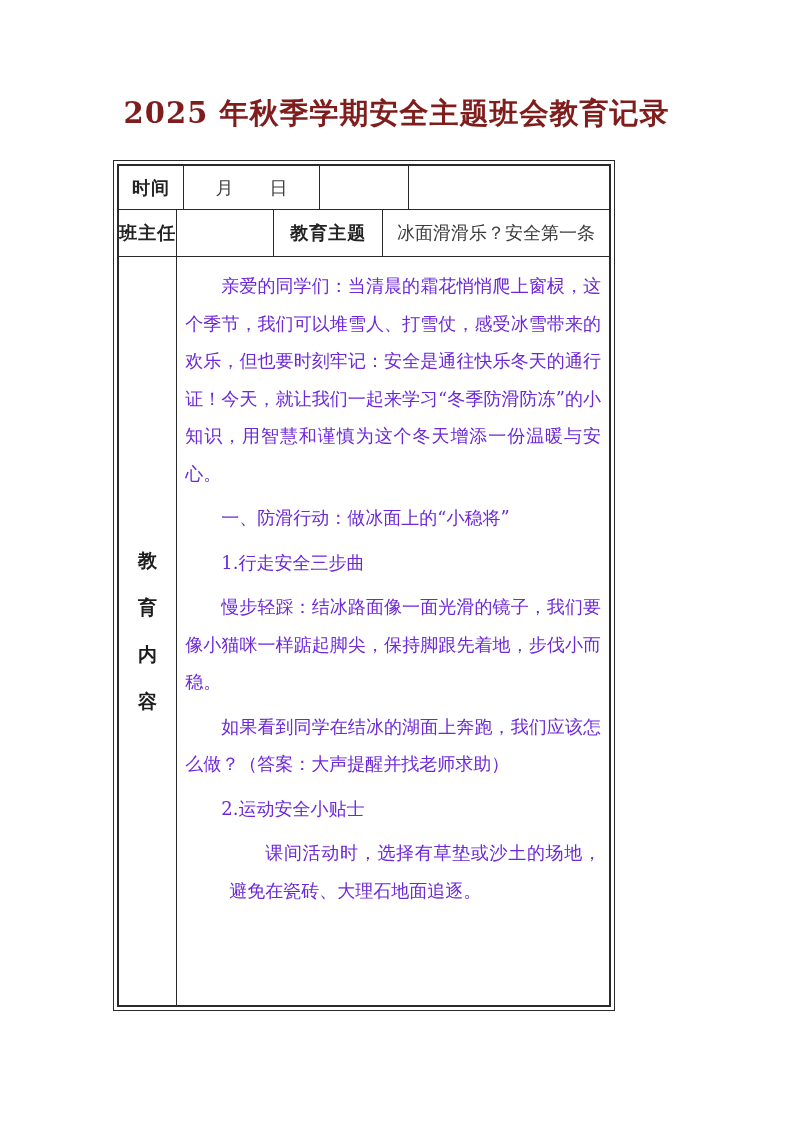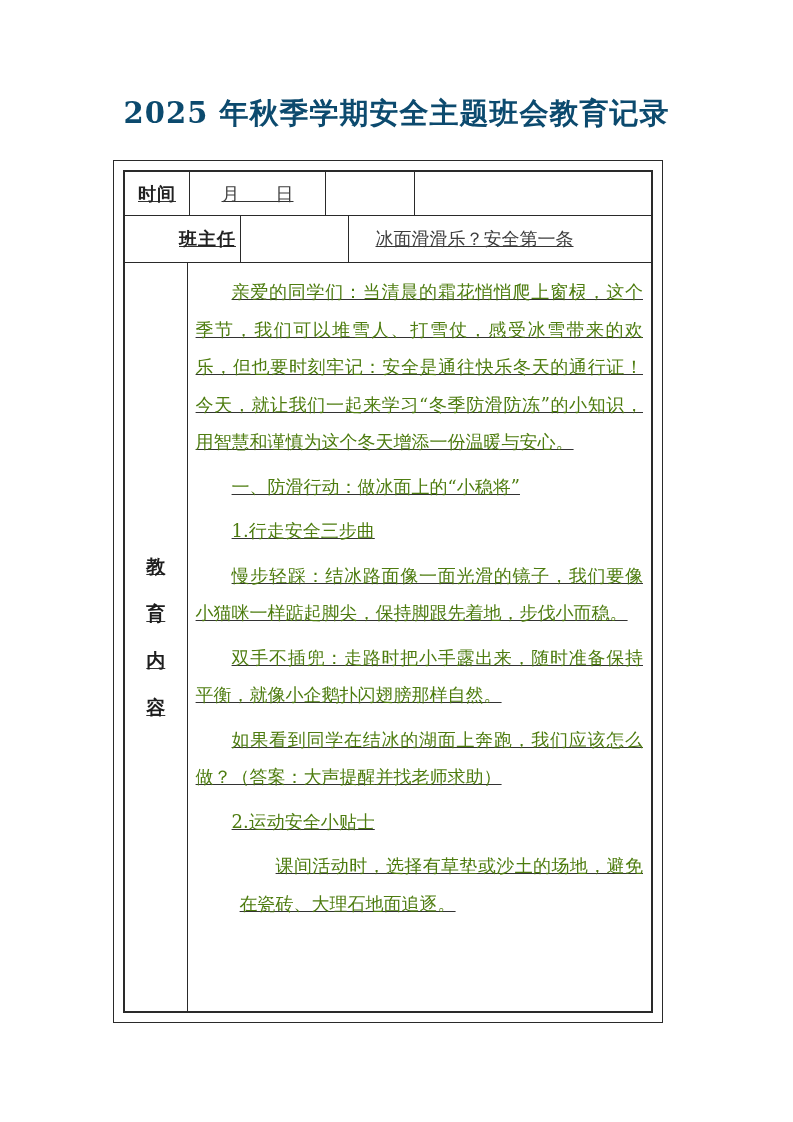--- a/index.html
+++ b/index.html
@@ -15,32 +15,31 @@
     overflow: hidden;
   }
   .doc-title {
     position: absolute;
     top: 94px;
     left: 0;
     right: 0;
     text-align: center;
     font-size: 29px;
     font-weight: bold;
-    color: #0c4a6e;
+    color: #7f1d1d;
     letter-spacing: 1px;
   }
   
   .table-outer {
     position: absolute;
     left: 113px;
     top: 160px;
-    width: 550px;
+    width: 502px;
     border: 1px solid #2a2a2a;
-    padding: 9px;
-    text-decoration: underline;
+    padding: 3px;
   }
   .table-inner {
     border: 2px solid #2a2a2a;
     width: 100%;
   }
   .row { display: flex; border-bottom: 1px solid #2a2a2a; }
   .row:last-child { border-bottom: none; }
   .cell {
     border-right: 1px solid #2a2a2a;
     display: flex;
@@ -80,21 +79,21 @@
     display: block;
     padding: 10px 8px 0 8px;
     overflow: hidden;
   }
   .content-cell p {
     font-size: 18px;
     line-height: 37.5px;
     text-align: justify;
     text-indent: 36px;
     margin: 0 0 7px 0;
-    color: #4d7c0f;
+    color: #6d28d9;
     word-break: break-all;
   }
   .content-cell p:last-child { margin-bottom: 0; margin-left: 44px; }
 </style>
 </head>
 <body>
 
 <div class="page">
 
   <h1 class="doc-title">2025 年秋季学期安全主题班会教育记录</h1>
@@ -105,36 +104,36 @@
       <div class="row row-1">
         <div class="cell lbl c-r1-1">时间</div>
         <div class="cell c-r1-2">月　　日</div>
         <div class="cell c-r1-4"></div>
         <div class="cell c-r1-6"></div>
       </div>
 
       <div class="row row-2">
         <div class="cell lbl c-r2-1">班主任</div>
         <div class="cell c-r2-2"></div>
+        <div class="cell lbl c-r2-3">教育主题</div>
         <div class="cell c-r2-4">冰面滑滑乐？安全第一条</div>
       </div>
 
       <div class="row row-3">
         <div class="cell vlabel c-r3-1">
           <span>教</span>
           <span>育</span>
           <span>内</span>
           <span>容</span>
         </div>
         <div class="cell content-cell c-r3-2">
           <p>亲爱的同学们：当清晨的霜花悄悄爬上窗棂，这个季节，我们可以堆雪人、打雪仗，感受冰雪带来的欢乐，但也要时刻牢记：安全是通往快乐冬天的通行证！今天，就让我们一起来学习“冬季防滑防冻”的小知识，用智慧和谨慎为这个冬天增添一份温暖与安心。</p>
           <p>一、防滑行动：做冰面上的“小稳将”</p>
           <p>1.行走安全三步曲</p>
           <p>慢步轻踩：结冰路面像一面光滑的镜子，我们要像小猫咪一样踮起脚尖，保持脚跟先着地，步伐小而稳。</p>
-          <p>双手不插兜：走路时把小手露出来，随时准备保持平衡，就像小企鹅扑闪翅膀那样自然。</p>
           <p>如果看到同学在结冰的湖面上奔跑，我们应该怎么做？（答案：大声提醒并找老师求助）</p>
           <p>2.运动安全小贴士</p>
           <p>课间活动时，选择有草垫或沙土的场地，避免在瓷砖、大理石地面追逐。</p>
         </div>
       </div>
 
     </div>
   </div>
 
 </div>

